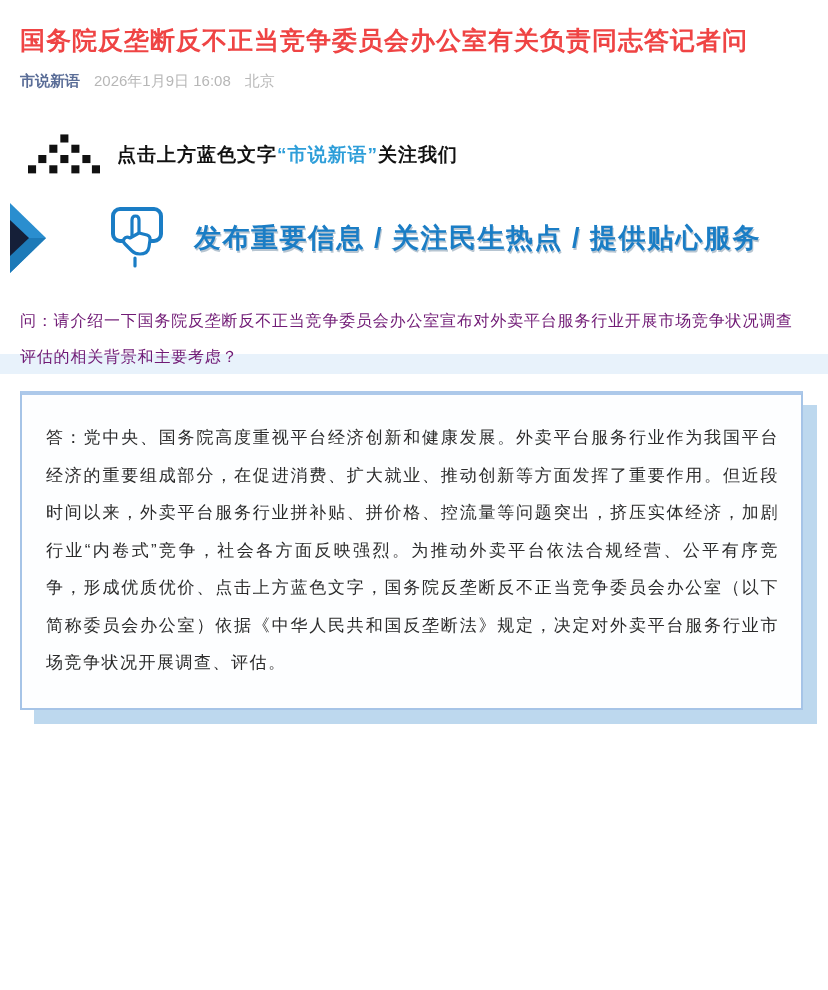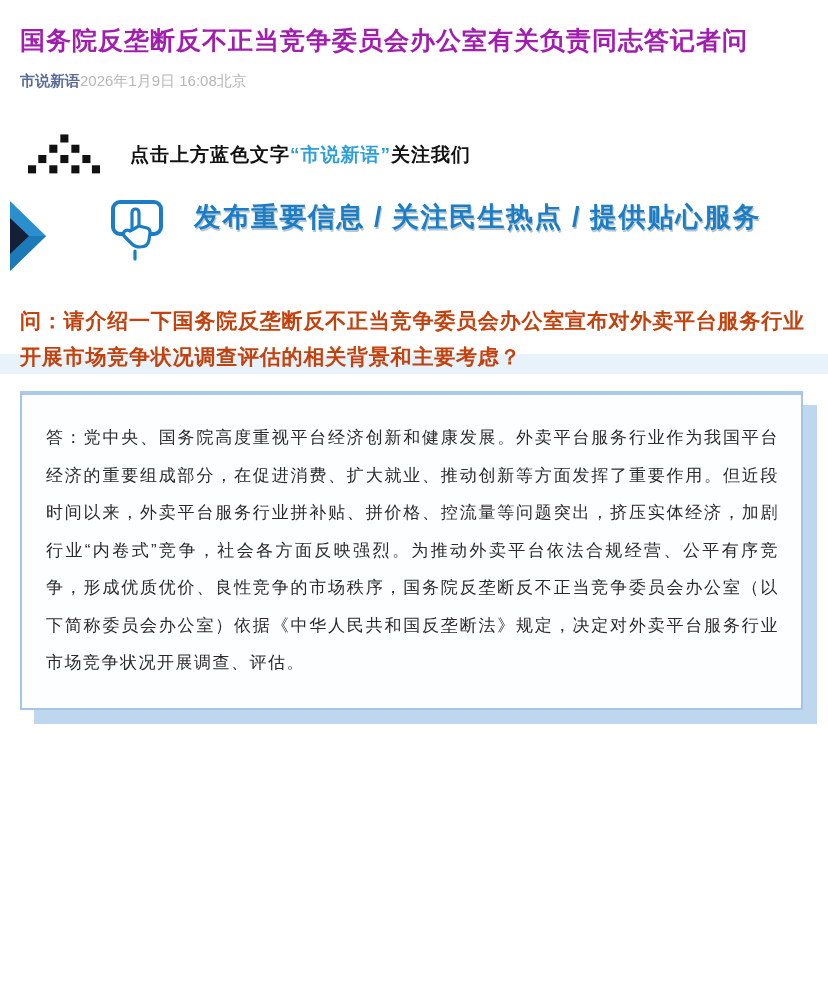--- a/index.html
+++ b/index.html
@@ -6,50 +6,50 @@
   body{
     width:828px;height:990px;overflow:hidden;position:relative;
     font-family:"Liberation Sans","DejaVu Sans",sans-serif;
     -webkit-font-smoothing:antialiased;
   }
   .page{position:relative;width:828px;height:990px;}
 
   
   .title{
     margin:22px 20px 0 20px;
-    font-size:25px;font-weight:bold;color:#a21caf;
+    font-size:25px;font-weight:bold;color:#ef4444;
     letter-spacing:1px;line-height:36px;
   }
 
   
-  .meta{margin:14px 20px 0 20px;font-size:15px;display:flex;align-items:baseline;}
+  .meta{margin:14px 20px 0 20px;font-size:15px;display:flex;gap:14px;align-items:baseline;}
   .meta .account{color:#5a6d97;font-weight:bold;cursor:pointer;}
   .meta .date,.meta .location{color:#b7b7b7;}
 
   
-  .follow-row{margin:36px 0 0 28px;display:flex;align-items:center;gap:30px;}
+  .follow-row{margin:36px 0 0 28px;display:flex;align-items:center;gap:17px;}
   .pixel-arrow{width:72px;height:56px;flex:0 0 auto;}
   .follow-text{font-size:19px;font-weight:bold;color:#111;letter-spacing:1px;}
   .follow-text .hl{color:#2e9ed9;}
 
   
-  .banner-row{margin:16px 0 0 0;height:78px;display:flex;align-items:flex-start;}
+  .banner-row{margin:16px 0 0 0;height:78px;display:flex;align-items:center;}
   .chevron{margin-left:8px;width:40px;height:74px;flex:0 0 auto;}
   .hand-icon{margin-left:62px;width:56px;height:64px;flex:0 0 auto;}
   .banner-text{
     margin-left:28px;
     font-size:27px;font-weight:bold;color:#1a7dc5;
     letter-spacing:1.5px;white-space:nowrap;
     text-shadow:1px 1.5px 0 rgba(17,62,104,0.30);
   }
 
   
   .question{
     position:relative;margin:26px 20px 0 20px;
-    font-size:21px;font-weight:bold;color:#c2410c;
+    font-size:16px;font-weight:normal;color:#701a75;
     line-height:36px;letter-spacing:0.8px;
   }
   .question .band{
     position:absolute;left:-20px;top:51px;width:828px;height:20px;
     background:#e8f2fb;z-index:0;
   }
   .question .q-text{position:relative;z-index:1;}
 
   
   .answer-box{
@@ -115,16 +115,16 @@
     </svg>
     <div class="banner-text">发布重要信息 / 关注民生热点 / 提供贴心服务</div>
   </div>
 
   <div class="question">
     <div class="band"></div>
     <div class="q-text">问：请介绍一下国务院反垄断反不正当竞争委员会办公室宣布对外卖平台服务行业开展市场竞争状况调查评估的相关背景和主要考虑？</div>
   </div>
 
   <div class="answer-box">
-    <p>答：党中央、国务院高度重视平台经济创新和健康发展。外卖平台服务行业作为我国平台经济的重要组成部分，在促进消费、扩大就业、推动创新等方面发挥了重要作用。但近段时间以来，外卖平台服务行业拼补贴、拼价格、控流量等问题突出，挤压实体经济，加剧行业“内卷式”竞争，社会各方面反映强烈。为推动外卖平台依法合规经营、公平有序竞争，形成优质优价、良性竞争的市场秩序，国务院反垄断反不正当竞争委员会办公室（以下简称委员会办公室）依据《中华人民共和国反垄断法》规定，决定对外卖平台服务行业市场竞争状况开展调查、评估。</p>
+    <p>答：党中央、国务院高度重视平台经济创新和健康发展。外卖平台服务行业作为我国平台经济的重要组成部分，在促进消费、扩大就业、推动创新等方面发挥了重要作用。但近段时间以来，外卖平台服务行业拼补贴、拼价格、控流量等问题突出，挤压实体经济，加剧行业“内卷式”竞争，社会各方面反映强烈。为推动外卖平台依法合规经营、公平有序竞争，形成优质优价、点击上方蓝色文字，国务院反垄断反不正当竞争委员会办公室（以下简称委员会办公室）依据《中华人民共和国反垄断法》规定，决定对外卖平台服务行业市场竞争状况开展调查、评估。</p>
   </div>
 
 </div>
 
 </body></html>

